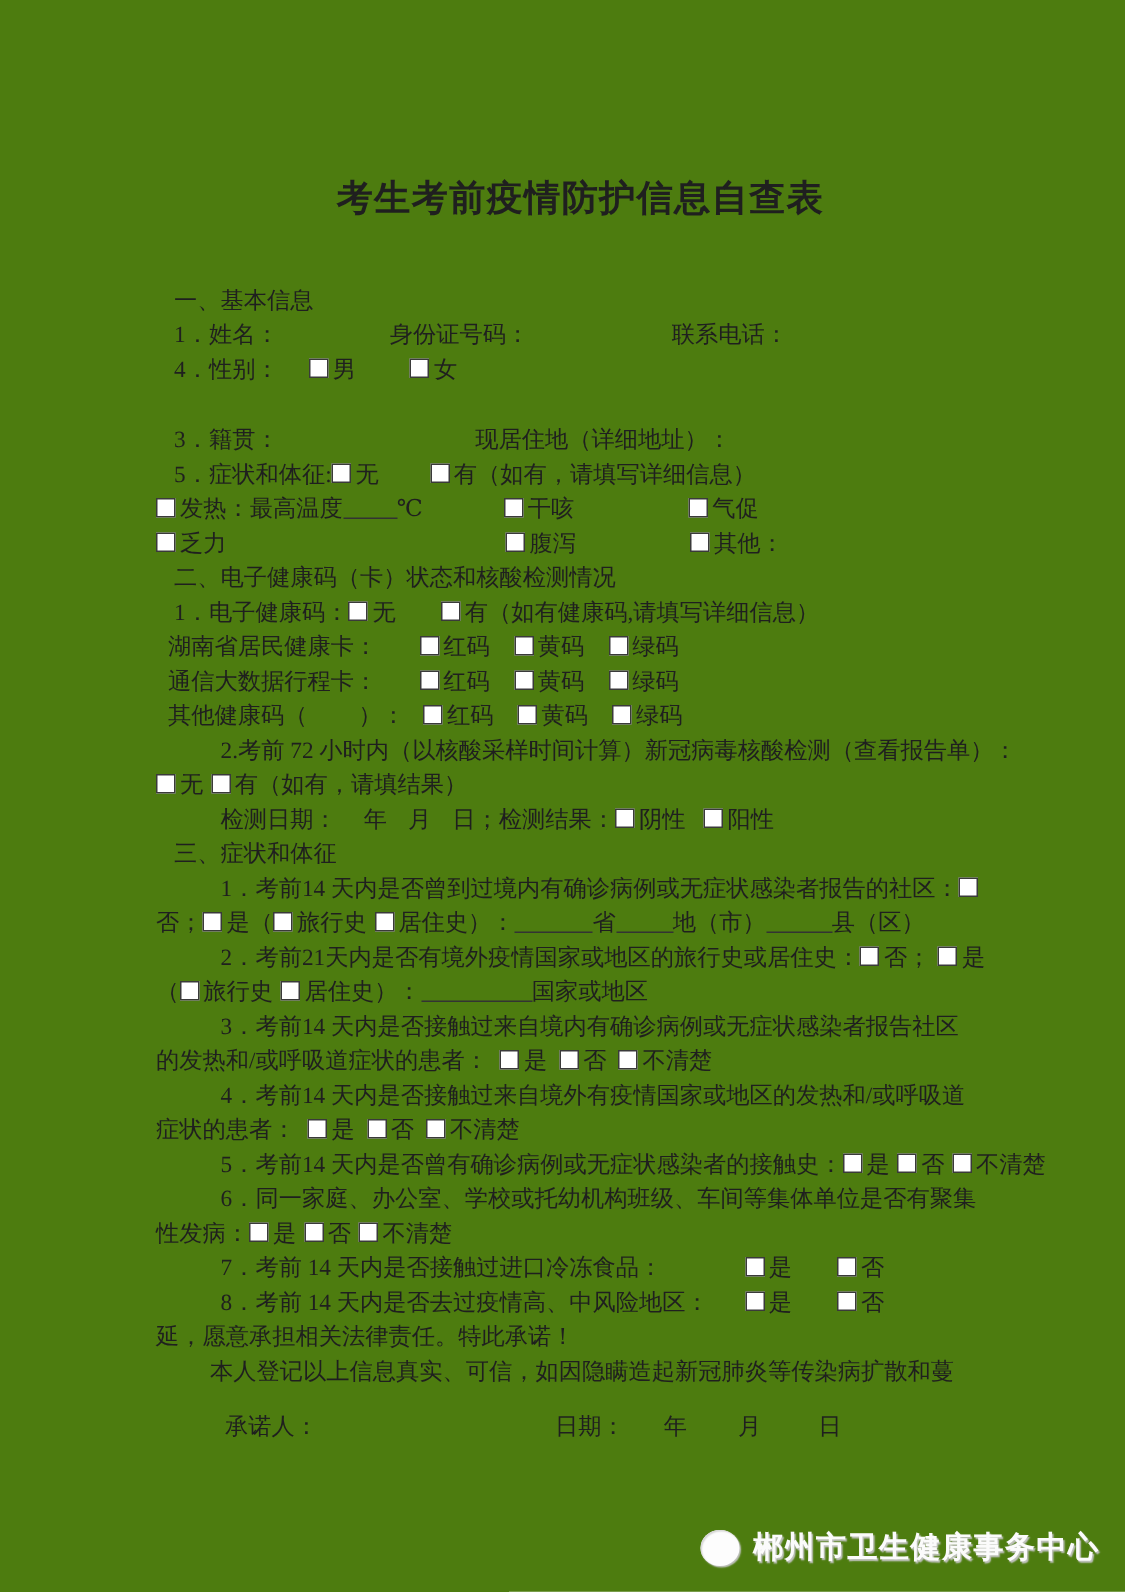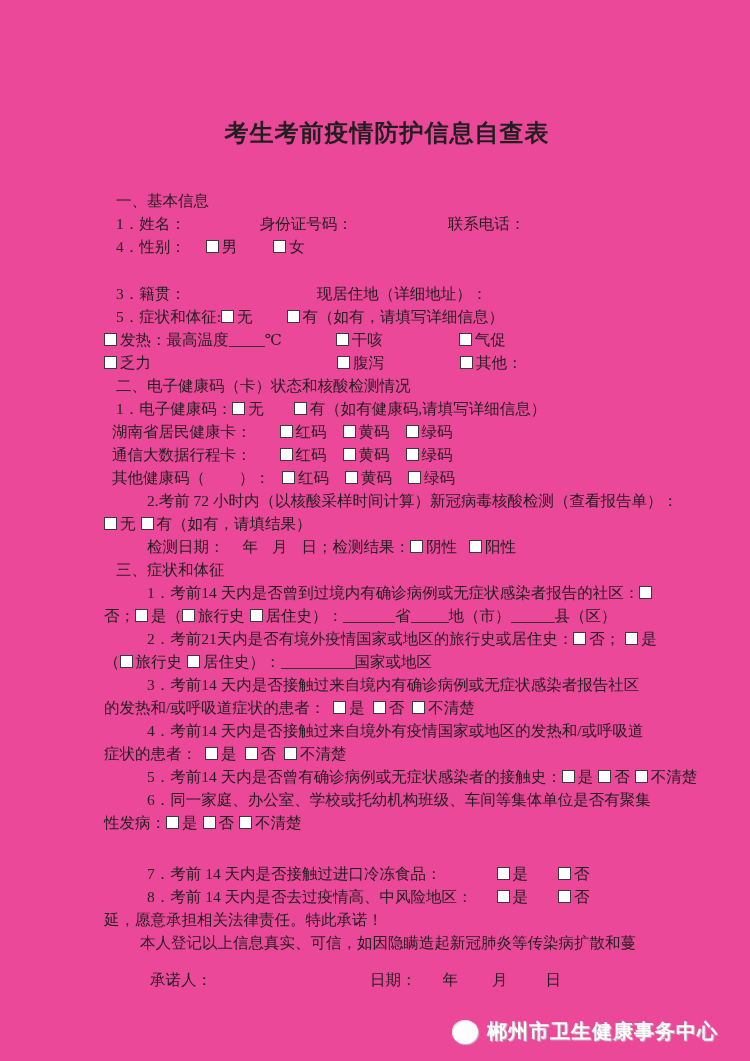--- a/index.html
+++ b/index.html
@@ -1,20 +1,20 @@
 <!DOCTYPE html>
 <html><head>
 <meta charset="utf-8">
 <style>
   html,body{margin:0;padding:0;}
   body{background:#ffffff;}
   .page{
     position:relative;
     width:750px;height:1061px;
-    background:#ec4899;
+    background:#4d7c0f;
     overflow:hidden;
     font-family:"Liberation Serif","DejaVu Serif",serif;
     color:#1f1f1f;
   }
   .doc{
     position:absolute;
     left:104px;top:0;
     width:566px;
     padding-top:116px;
   }
@@ -45,21 +45,21 @@
   }
   .gap{display:inline-block;height:1px;}
   .blank{
     display:inline-block;
     height:15px;
     border-bottom:1px solid #333333;
     vertical-align:-2px;
   }
   .watermark{
     position:absolute;
-    right:32px;bottom:16px;
+    right:17px;bottom:16px;
     display:flex;
     align-items:center;
     gap:9px;
   }
   .wm-logo{
     width:26px;height:24px;
     border-radius:50%;
     background:#fdfdfd;
     box-shadow:1px 1px 1px #c4c4c4, inset 1px 1px 1px #d6d6d6;
   }
@@ -100,21 +100,21 @@
         <div class="line"><span>否；</span><span class="cb"></span><span>是（</span><span class="cb"></span><span>旅行史</span><span class="gap" style="width: 5px;"></span><span class="cb"></span><span>居住史</span><span>）：</span><span class="blank" style="width: 52px;"></span><span>省</span><span class="blank" style="width: 38px;"></span><span>地（市）</span><span class="blank" style="width: 44px;"></span><span>县（区）</span></div>
         <div class="line" style="padding-left: 43px;"><span>2．考前21天内是否有境外疫情国家或地区的旅行史或居住史：</span><span class="cb"></span><span>否；</span><span class="gap" style="width: 5px;"></span><span class="cb"></span><span>是</span></div>
         <div class="line"><span>（</span><span class="cb"></span><span>旅行史</span><span class="gap" style="width: 5px;"></span><span class="cb"></span><span>居住史</span><span>）：</span><span class="blank" style="width: 74px;"></span><span>国家或地区</span></div>
         <div class="line" style="padding-left: 43px;"><span>3．考前14 天内是否接触过来自境内有确诊病例或无症状感染者报告社区</span></div>
         <div class="line"><span>的发热和/或呼吸道症状的患者：</span><span class="gap" style="width: 8px;"></span><span class="cb"></span><span>是</span><span class="gap" style="width: 8px;"></span><span class="cb"></span><span>否</span><span class="gap" style="width: 8px;"></span><span class="cb"></span><span>不清楚</span></div>
         <div class="line" style="padding-left: 43px;"><span>4．考前14 天内是否接触过来自境外有疫情国家或地区的发热和/或呼吸道</span></div>
         <div class="line"><span>症状的患者：</span><span class="gap" style="width: 8px;"></span><span class="cb"></span><span>是</span><span class="gap" style="width: 8px;"></span><span class="cb"></span><span>否</span><span class="gap" style="width: 8px;"></span><span class="cb"></span><span>不清楚</span></div>
         <div class="line" style="padding-left: 43px;"><span>5．考前14 天内是否曾有确诊病例或无症状感染者的接触史：</span><span class="cb"></span><span>是</span><span class="gap" style="width: 5px;"></span><span class="cb"></span><span>否</span><span class="gap" style="width: 5px;"></span><span class="cb"></span><span>不清楚</span></div>
         <div class="line" style="padding-left: 43px;"><span>6．同一家庭、办公室、学校或托幼机构班级、车间等集体单位是否有聚集</span></div>
         <div class="line"><span>性发病：</span><span class="cb"></span><span>是</span><span class="gap" style="width: 5px;"></span><span class="cb"></span><span>否</span><span class="gap" style="width: 5px;"></span><span class="cb"></span><span>不清楚</span></div>
-        <div class="line" style="padding-left: 43px; margin-top: 28px;"><span class="b">7．</span><span>考前 14 天内是否接触过进口冷冻食品：</span><span class="gap" style="width: 55px;"></span><span class="cb"></span><span>是</span><span class="gap" style="width: 30px;"></span><span class="cb"></span><span>否</span></div>
+        <div class="line" style="padding-left: 43px;"><span class="b">7．</span><span>考前 14 天内是否接触过进口冷冻食品：</span><span class="gap" style="width: 55px;"></span><span class="cb"></span><span>是</span><span class="gap" style="width: 30px;"></span><span class="cb"></span><span>否</span></div>
         <div class="line" style="padding-left: 43px;"><span class="b">8．</span><span>考前 14 天内是否去过疫情高、中风险地区：</span><span class="gap" style="width: 24px;"></span><span class="cb"></span><span>是</span><span class="gap" style="width: 30px;"></span><span class="cb"></span><span>否</span></div>
         <div class="line b"><span>延，愿意承担相关法律责任。特此承诺！</span></div>
         <div class="line b" style="padding-left: 36px;"><span>本人登记以上信息真实、可信，如因隐瞒造起新冠肺炎等传染病扩散和蔓</span></div>
         <div class="line" style="padding-left: 46px; margin-top: 14px;"><span class="b">承诺人：</span><span class="gap" style="width: 158px;"></span><span>日期：</span><span class="gap" style="width: 26px;"></span><span>年</span><span class="gap" style="width: 34px;"></span><span>月</span><span class="gap" style="width: 38px;"></span><span>日</span></div>
       </div>
   </div>
   <div class="watermark">
     <span class="wm-logo"></span>
     <span class="wm-text">郴州市卫生健康事务中心</span>
   </div>

